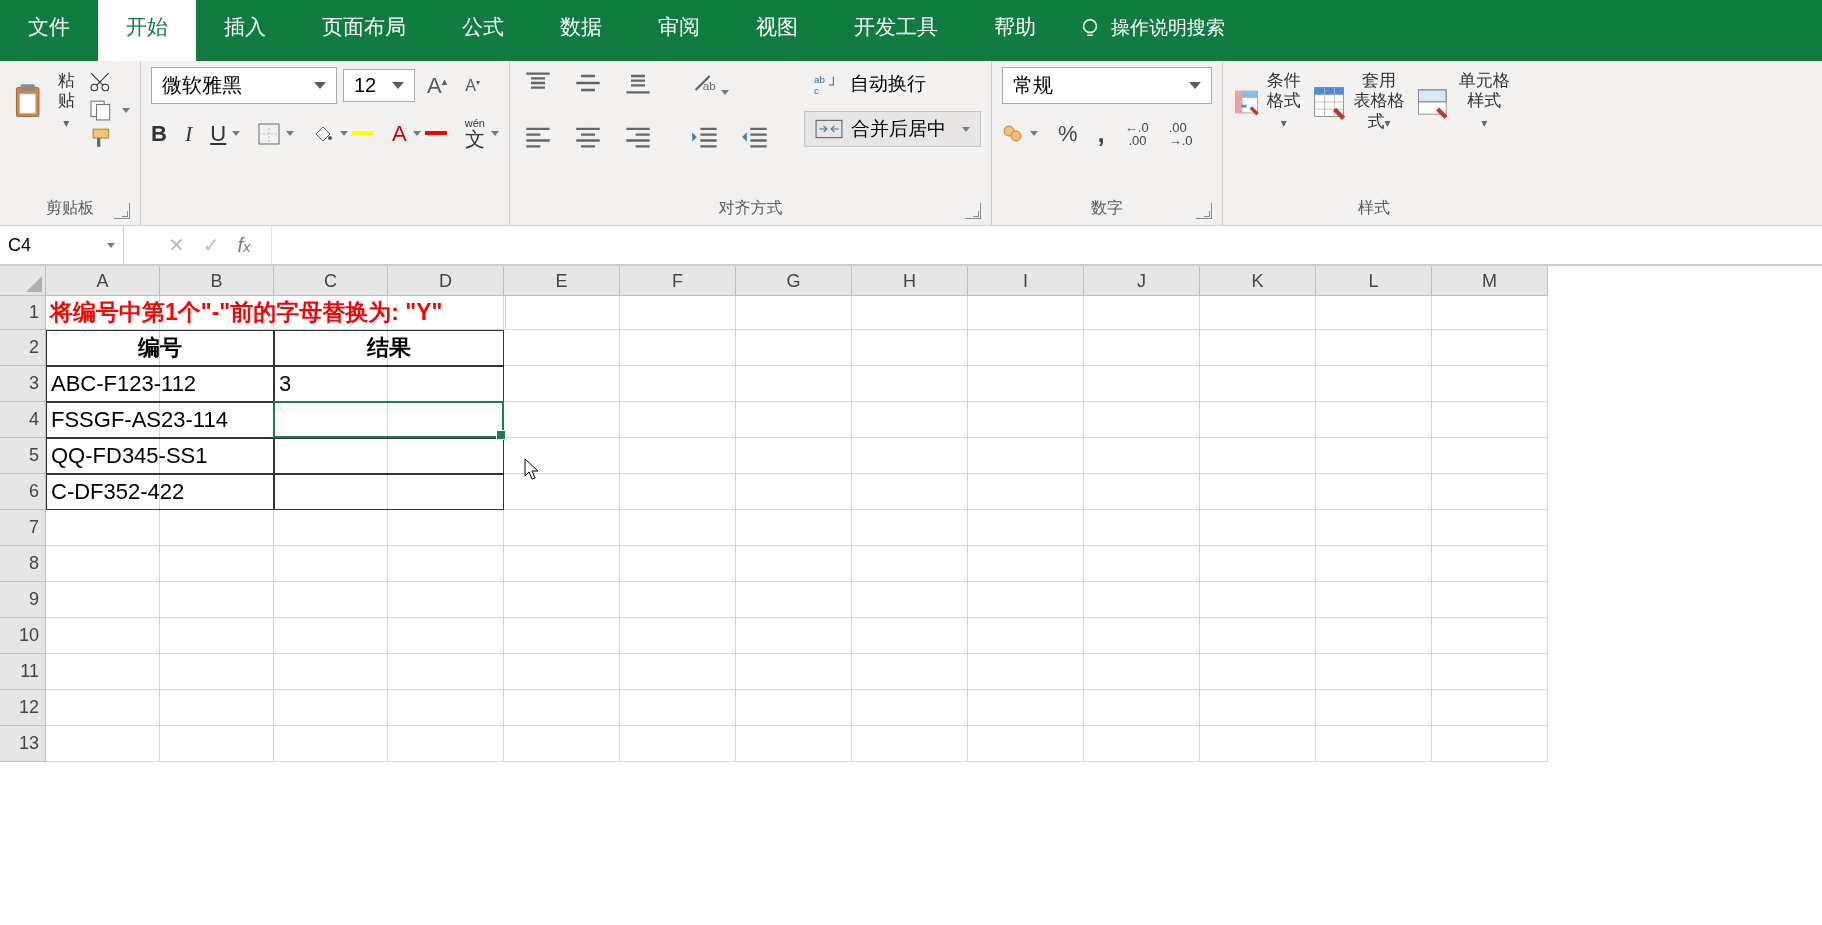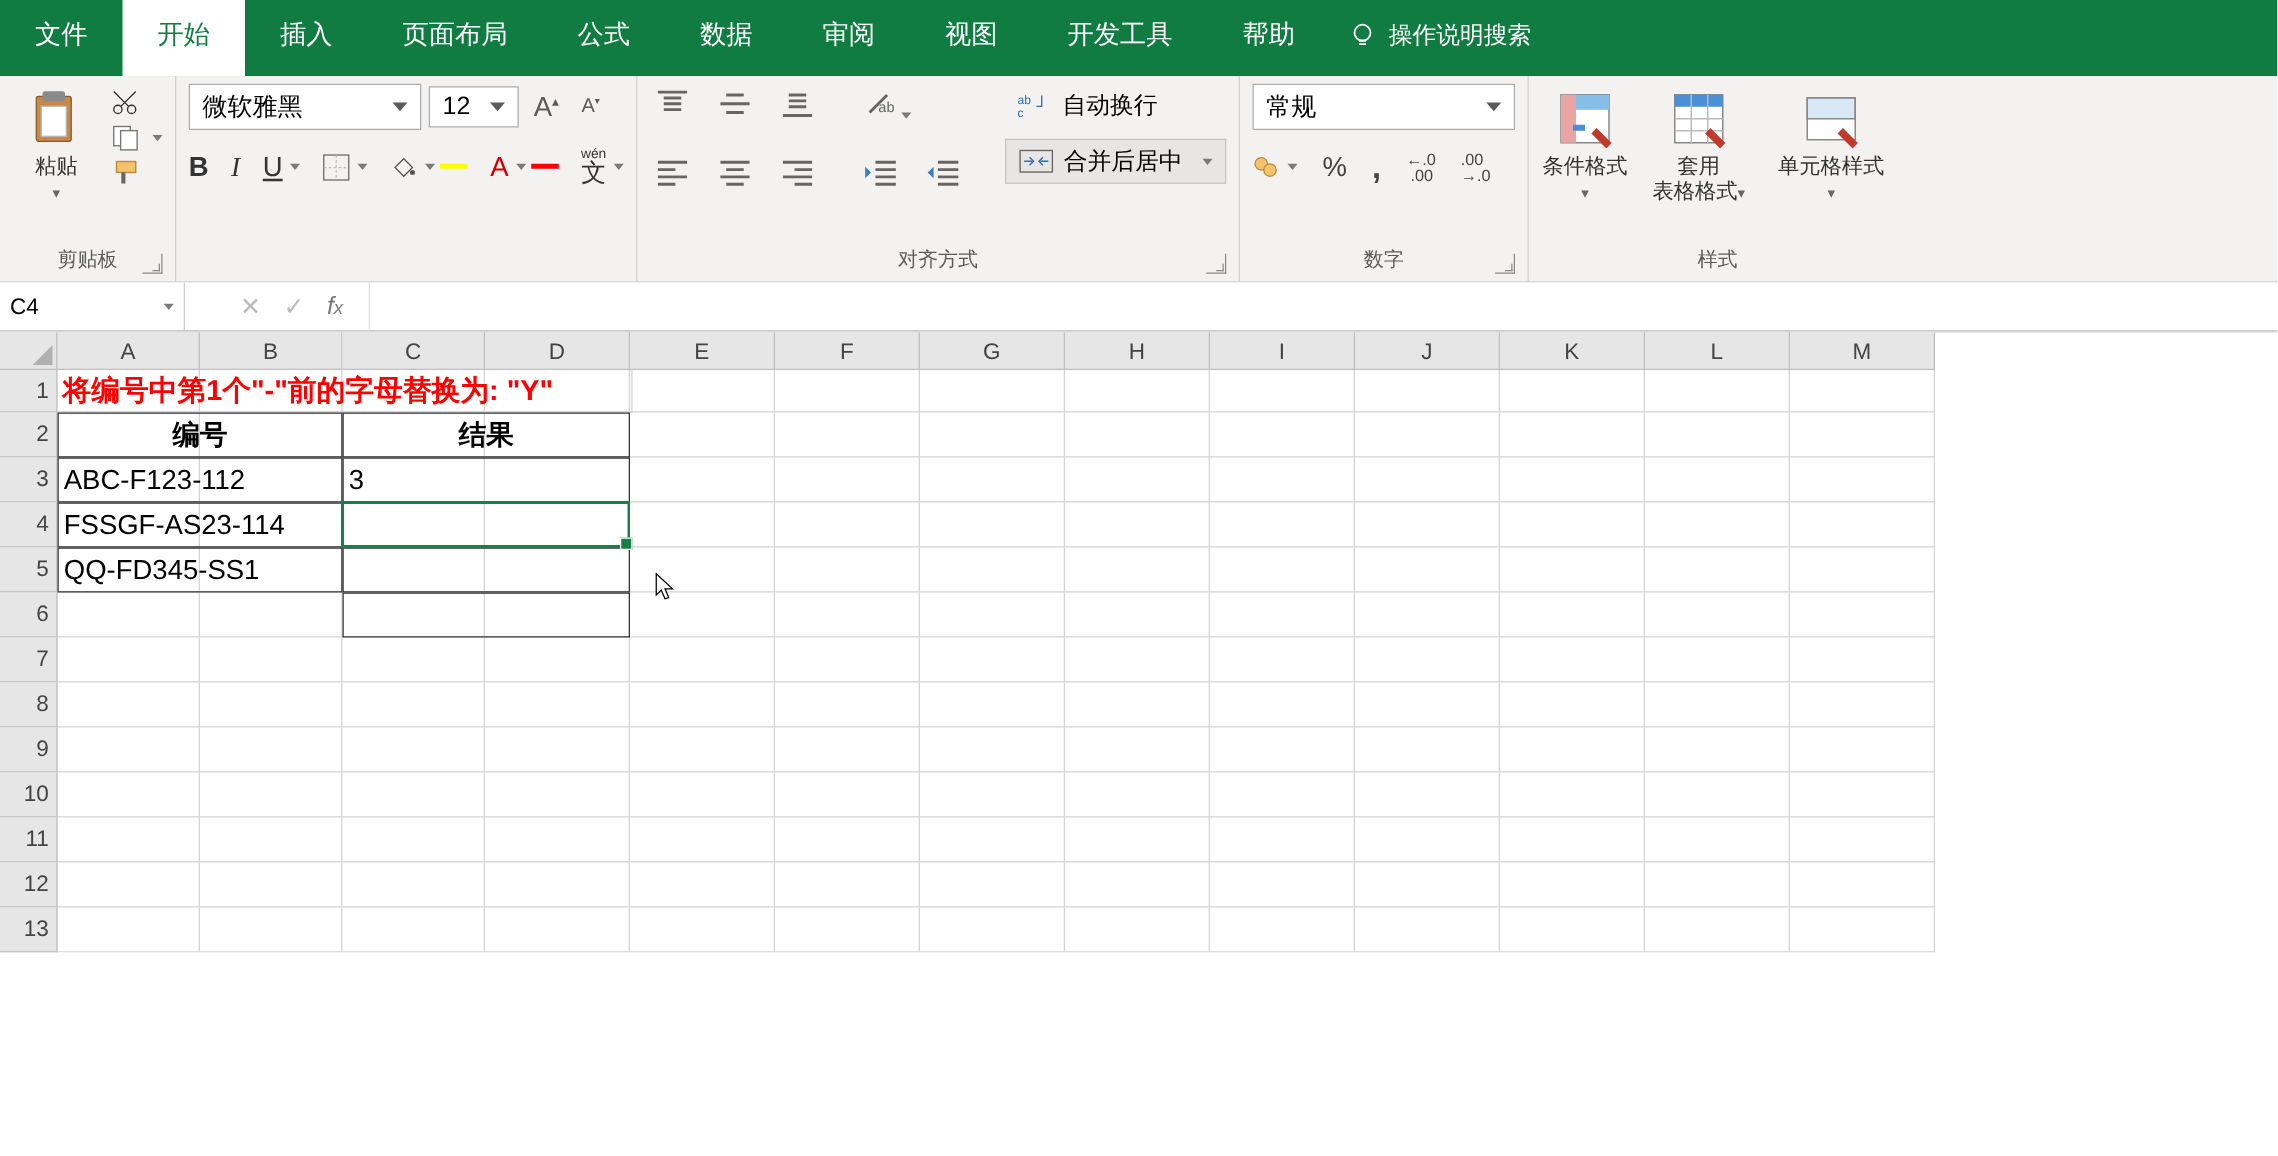--- a/index.html
+++ b/index.html
@@ -83,21 +83,21 @@
       position: absolute;
       right: 1px;
       bottom: 1px;
       width: 5px;
       height: 5px;
       border-right: 1px solid #8a8a8a;
       border-bottom: 1px solid #8a8a8a;
     }
     .big-btn {
       display: flex;
-      flex-direction: column;
+      flex-direction: row;
       align-items: center;
       gap: 4px;
       width: 70px;
       cursor: pointer;
       padding-top: 4px;
     }
     .big-btn svg {
       width: 48px;
       height: 48px;
     }
@@ -226,21 +226,21 @@
     .num-row2 > div { cursor: pointer; display: flex; gap:4px; align-items:center; }
     
     .formula-bar-row {
       display: flex;
       align-items: center;
       border-bottom: 1px solid #d0cfce;
       background: #fff;
       height: 40px;
     }
     .name-box {
-      width: 148px;
+      width: 124px;
       border: 1px solid #ccc;
       border-left: none;
       border-top: none;
       height: 100%;
       display: flex;
       align-items: center;
       justify-content: space-between;
       padding: 0 8px;
       font-size: 18px;
     }
@@ -833,20 +833,21 @@
           <div class="cell" style="left: 1386px; top: 430px; width: 116px; height: 36px;"></div>
           <div class="cell red-bold" style="left: 0px; top: 0px; width: 460px; height: 34px;">将编号中第1个"-"前的字母替换为: "Y"</div>
           <div class="cell center bordered" style="left: 228px; top: 34px; width: 230px; height: 36px;">结果</div>
           <div class="cell center bordered" style="left: 0px; top: 34px; width: 228px; height: 36px;">编号</div>
           <div class="cell bordered" style="left: 0px; top: 70px; width: 228px; height: 36px;">ABC-F123-112</div>
           <div class="cell bordered" style="left: 228px; top: 70px; width: 230px; height: 36px;">3</div>
           <div class="cell bordered" style="left: 0px; top: 106px; width: 228px; height: 36px;">FSSGF-AS23-114</div>
           <div class="cell bordered" style="left: 228px; top: 106px; width: 230px; height: 36px;"></div>
           <div class="cell bordered" style="left: 0px; top: 142px; width: 228px; height: 36px;">QQ-FD345-SS1</div>
           <div class="cell bordered" style="left: 228px; top: 142px; width: 230px; height: 36px;"></div>
+          <div class="cell bordered" style="left: 0px; top: 178px; width: 228px; height: 36px;">C-DF352-422</div>
           <div class="cell bordered" style="left: 228px; top: 178px; width: 230px; height: 36px;"></div>
           <div class="active-cell" style="left: 227px; top: 105px; width: 231px; height: 37px;"></div>
         </div>
     </div>
   </div>
 </div>
 
 <svg class="cursor-arrow" id="cursor" viewBox="0 0 18 24" style="left: 524px; top: 458px;">
     <path d="M1 1l0 17 4-4 3 7 3-1-3-7 6 0z" fill="#fff" stroke="#000" stroke-width="1"></path>
   </svg>

